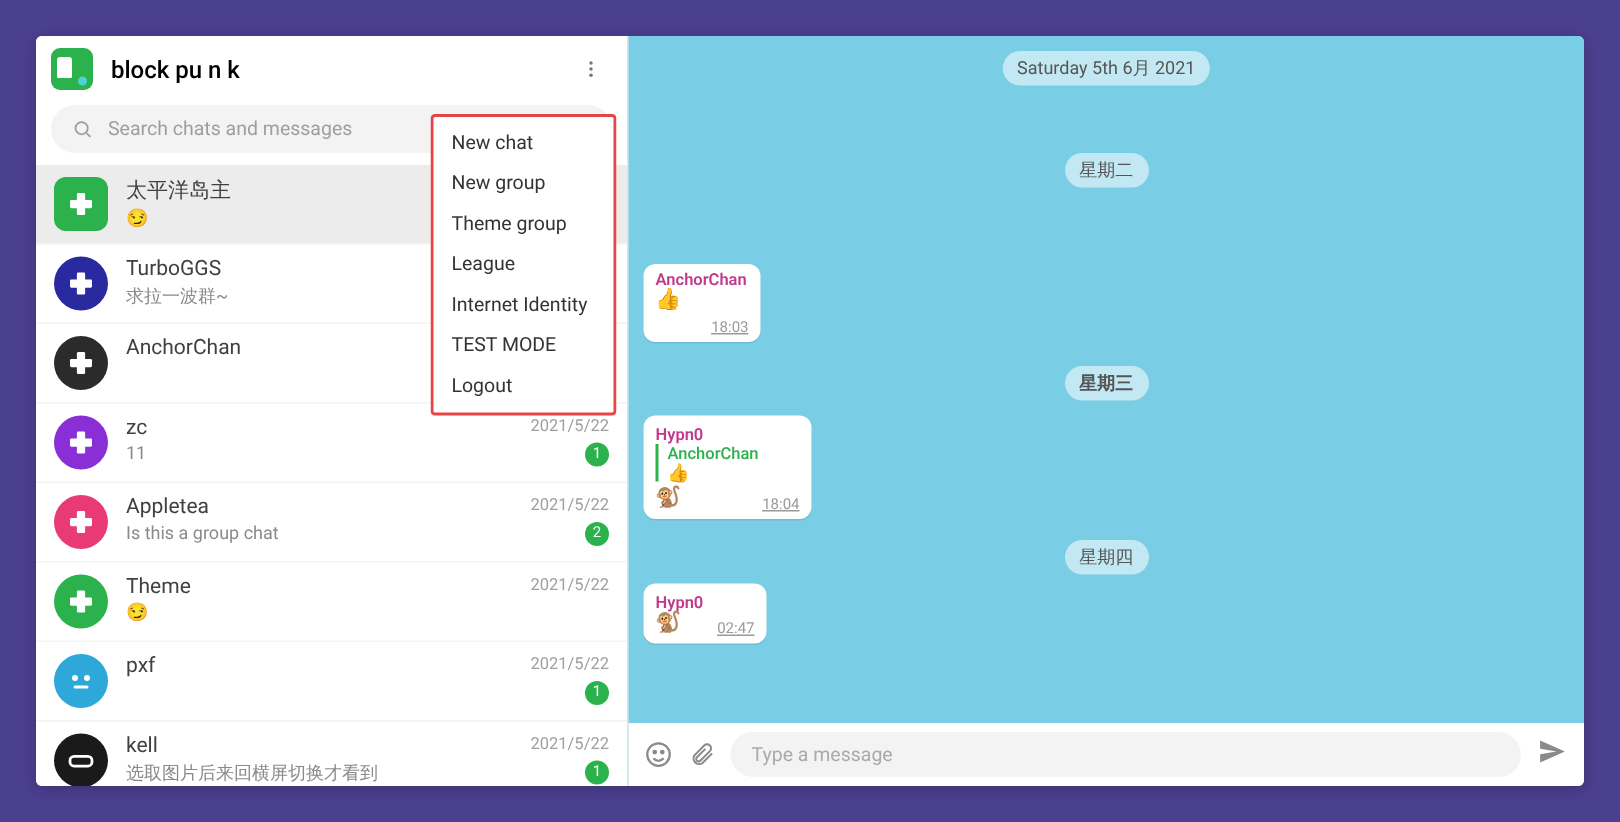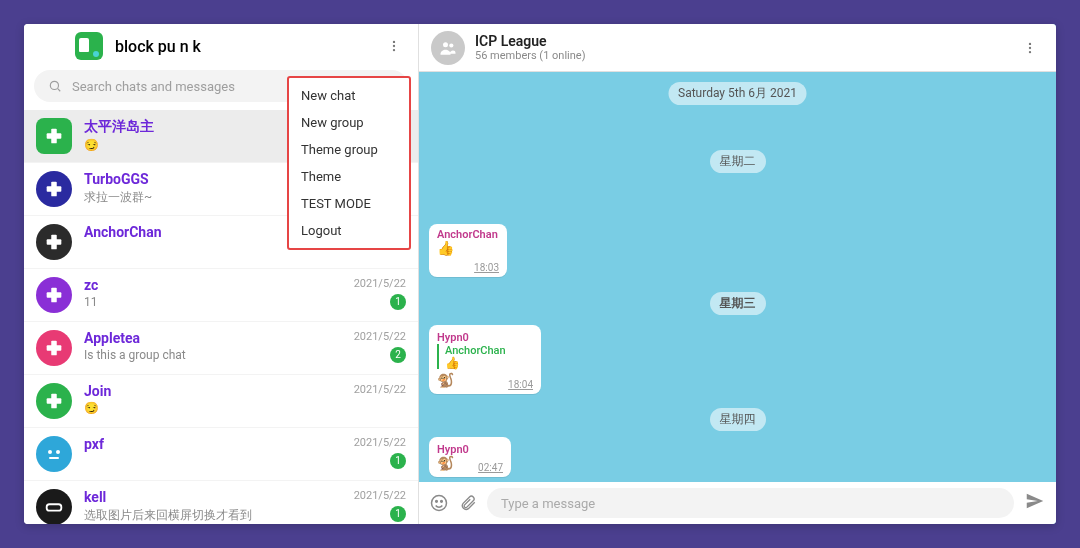--- a/index.html
+++ b/index.html
@@ -1,36 +1,36 @@
 <!DOCTYPE html>
 <html><head>
 <meta charset="utf-8">
 <style>
   * { box-sizing: border-box; margin: 0; padding: 0; font-family: -apple-system, BlinkMacSystemFont, "Segoe UI", Roboto, Helvetica, Arial, sans-serif; }
   body { background: #4b3f8f; width: 1080px; height: 548px; overflow: hidden; padding: 24px; }
   .app { display: flex; width: 100%; height: 100%; background: #fff; border-radius: 4px; overflow: hidden; box-shadow: 0 2px 10px rgba(0,0,0,.2); position: relative; }
   
   .left { width: 395px; flex: 0 0 395px; display: flex; flex-direction: column; border-right: 1px solid #e0e0e0; background:#fff; }
-  .left-header { display:flex; align-items:center; padding: 8px 10px 6px 10px; margin-left: 41px; }
+  .left-header { display:flex; align-items:center; padding: 8px 10px 6px 10px; }
   .logo { width:28px; height:28px; border-radius:6px; background:#2bb24c; position:relative; margin-right:12px; }
   .logo::before { content:""; position:absolute; top:6px; left:4px; width:10px; height:14px; background:#fff; border-radius:2px 2px 1px 1px;}
   .logo::after  { content:""; position:absolute; bottom:3px; right:4px; width:6px; height:6px; background:#49d3d3; border-radius:50%; }
   .title { font-size:16px; font-weight:500; flex:1; }
   .more-btn { width:28px; height:28px; display:flex; align-items:center; justify-content:center; border-radius:50%; cursor:pointer; color:#777; }
   .search-row { padding: 4px 10px 8px 10px; }
   .search { display:flex; align-items:center; background:#f3f3f3; border-radius:18px; height:32px; padding:0 14px; }
   .search svg { flex:0 0 14px; margin-right:10px; color:#9e9e9e; }
   .search input { border:none; background:transparent; outline:none; font-size:13px; flex:1; color:#6d28d9; }
   .search input::placeholder{ color:#9e9e9e; }
   .chat-list { flex:1; overflow-y:auto; }
   .chat { display:flex; align-items:flex-start; padding:8px 12px; cursor:pointer; border-bottom:1px solid #f3f3f3; position:relative; }
   .chat.selected { background:#ececec; }
   .avatar { width:36px; height:36px; border-radius:50%; margin-right:12px; flex:0 0 36px; display:flex; align-items:center; justify-content:center; font-size:18px; color:#fff; }
   .chat-body { flex:1; min-width:0; }
-  .chat-name { font-size:14px; font-weight:700; color:#6d28d9; white-space:nowrap; overflow:hidden; text-overflow:ellipsis; }
+  .chat-name { font-size:14px; font-weight:400; color:#404040; white-space:nowrap; overflow:hidden; text-overflow:ellipsis; }
   .chat-preview { font-size:12px; color:#8a8a8a; white-space:nowrap; overflow:hidden; text-overflow:ellipsis; margin-top:2px; }
   .chat-meta { text-align:right; margin-left:6px; }
   .chat-time { font-size:11px; color:#a0a0a0; }
   .badge { display:inline-block; min-width:16px; height:16px; border-radius:8px; background:#2bb24c; color:#fff; font-size:10px; line-height:16px; text-align:center; padding:0 4px; margin-top:4px; }
   
   .menu { position:absolute; top:52px; left:387px; width:124px; background:#fff; border:2px solid #e64545; border-radius:3px; z-index:30; padding:4px 0; font-size:13px; transform: translateX(-100%);}
   .menu-item { padding:6px 12px; cursor:pointer; color:#333; }
   
   .right { flex:1; display:flex; flex-direction:column; background:#79cde4; position:relative; }
   .right-header { height:48px; background:#fff; display:flex; align-items:center; padding:0 12px; border-bottom:1px solid #e0e0e0; }
@@ -152,21 +152,21 @@
           <div class="chat-meta"><div class="chat-time">2021/5/22</div><div class="badge">2</div></div>
         </div>
         <div class="chat">
           <div class="avatar" style="background: rgb(43, 178, 76);">
             <svg width="22" height="22" viewBox="0 0 24 24" fill="#fff">
               <rect x="9" y="4" width="6" height="16" rx="1"></rect>
               <rect x="4" y="9" width="16" height="6" rx="1"></rect>
             </svg>
           </div>
           <div class="chat-body">
-            <div class="chat-name">Join</div>
+            <div class="chat-name">Theme</div>
             <div class="chat-preview">😏</div>
           </div>
           <div class="chat-meta">
             <div class="chat-time">2021/5/22</div>
           </div>
         </div>
         <div class="chat">
           <div class="avatar" style="background: rgb(46, 167, 217);">
             <svg width="24" height="24" viewBox="0 0 24 24" fill="#fff">
               <circle cx="8" cy="10" r="2"></circle>
@@ -191,47 +191,27 @@
           </div>
           <div class="chat-meta"><div class="chat-time">2021/5/22</div><div class="badge">1</div></div>
         </div>
       </div>
   </div>
 
   <div class="menu" id="menu">
       <div class="menu-item">New chat</div>
       <div class="menu-item">New group</div>
       <div class="menu-item">Theme group</div>
-      <div class="menu-item">Theme</div>
+      <div class="menu-item">League</div>
+      <div class="menu-item">Internet Identity</div>
       <div class="menu-item">TEST MODE</div>
       <div class="menu-item">Logout</div>
     </div>
 
   <div class="right">
-    <div class="right-header">
-      <div class="group-avatar">
-        <svg width="20" height="20" viewBox="0 0 24 24" fill="currentColor">
-            <circle cx="9" cy="8" r="3"></circle>
-            <circle cx="16" cy="9" r="2.5"></circle>
-            <path d="M3 19c0-3 3-5 6-5s6 2 6 5v1H3z"></path>
-            <path d="M14 19c0-2 2-4 4-4s3 1 3 3v1h-7z"></path>
-          </svg>
-      </div>
-      <div class="group-info">
-        <div class="group-title">ICP League</div>
-        <div class="group-sub">56 members (1 online)</div>
-      </div>
-      <div class="more-btn">
-        <svg width="14" height="14" viewBox="0 0 24 24" fill="currentColor">
-            <circle cx="12" cy="5" r="2"></circle>
-            <circle cx="12" cy="12" r="2"></circle>
-            <circle cx="12" cy="19" r="2"></circle>
-          </svg>
-      </div>
-    </div>
 
     <div class="messages">
       <div class="date-chip" style="top:10px;text-align:center;">Saturday 5th 6月 2021</div>
       <div class="day-chip" style="top:78px;">星期二</div>
 
       <div class="msg" style="top:152px; left:10px; width:78px;">
         <div class="author" style="margin-top:-2px;">AnchorChan</div>
         <span class="emoji">👍</span>
         <span class="time">18:03</span>
       </div>

